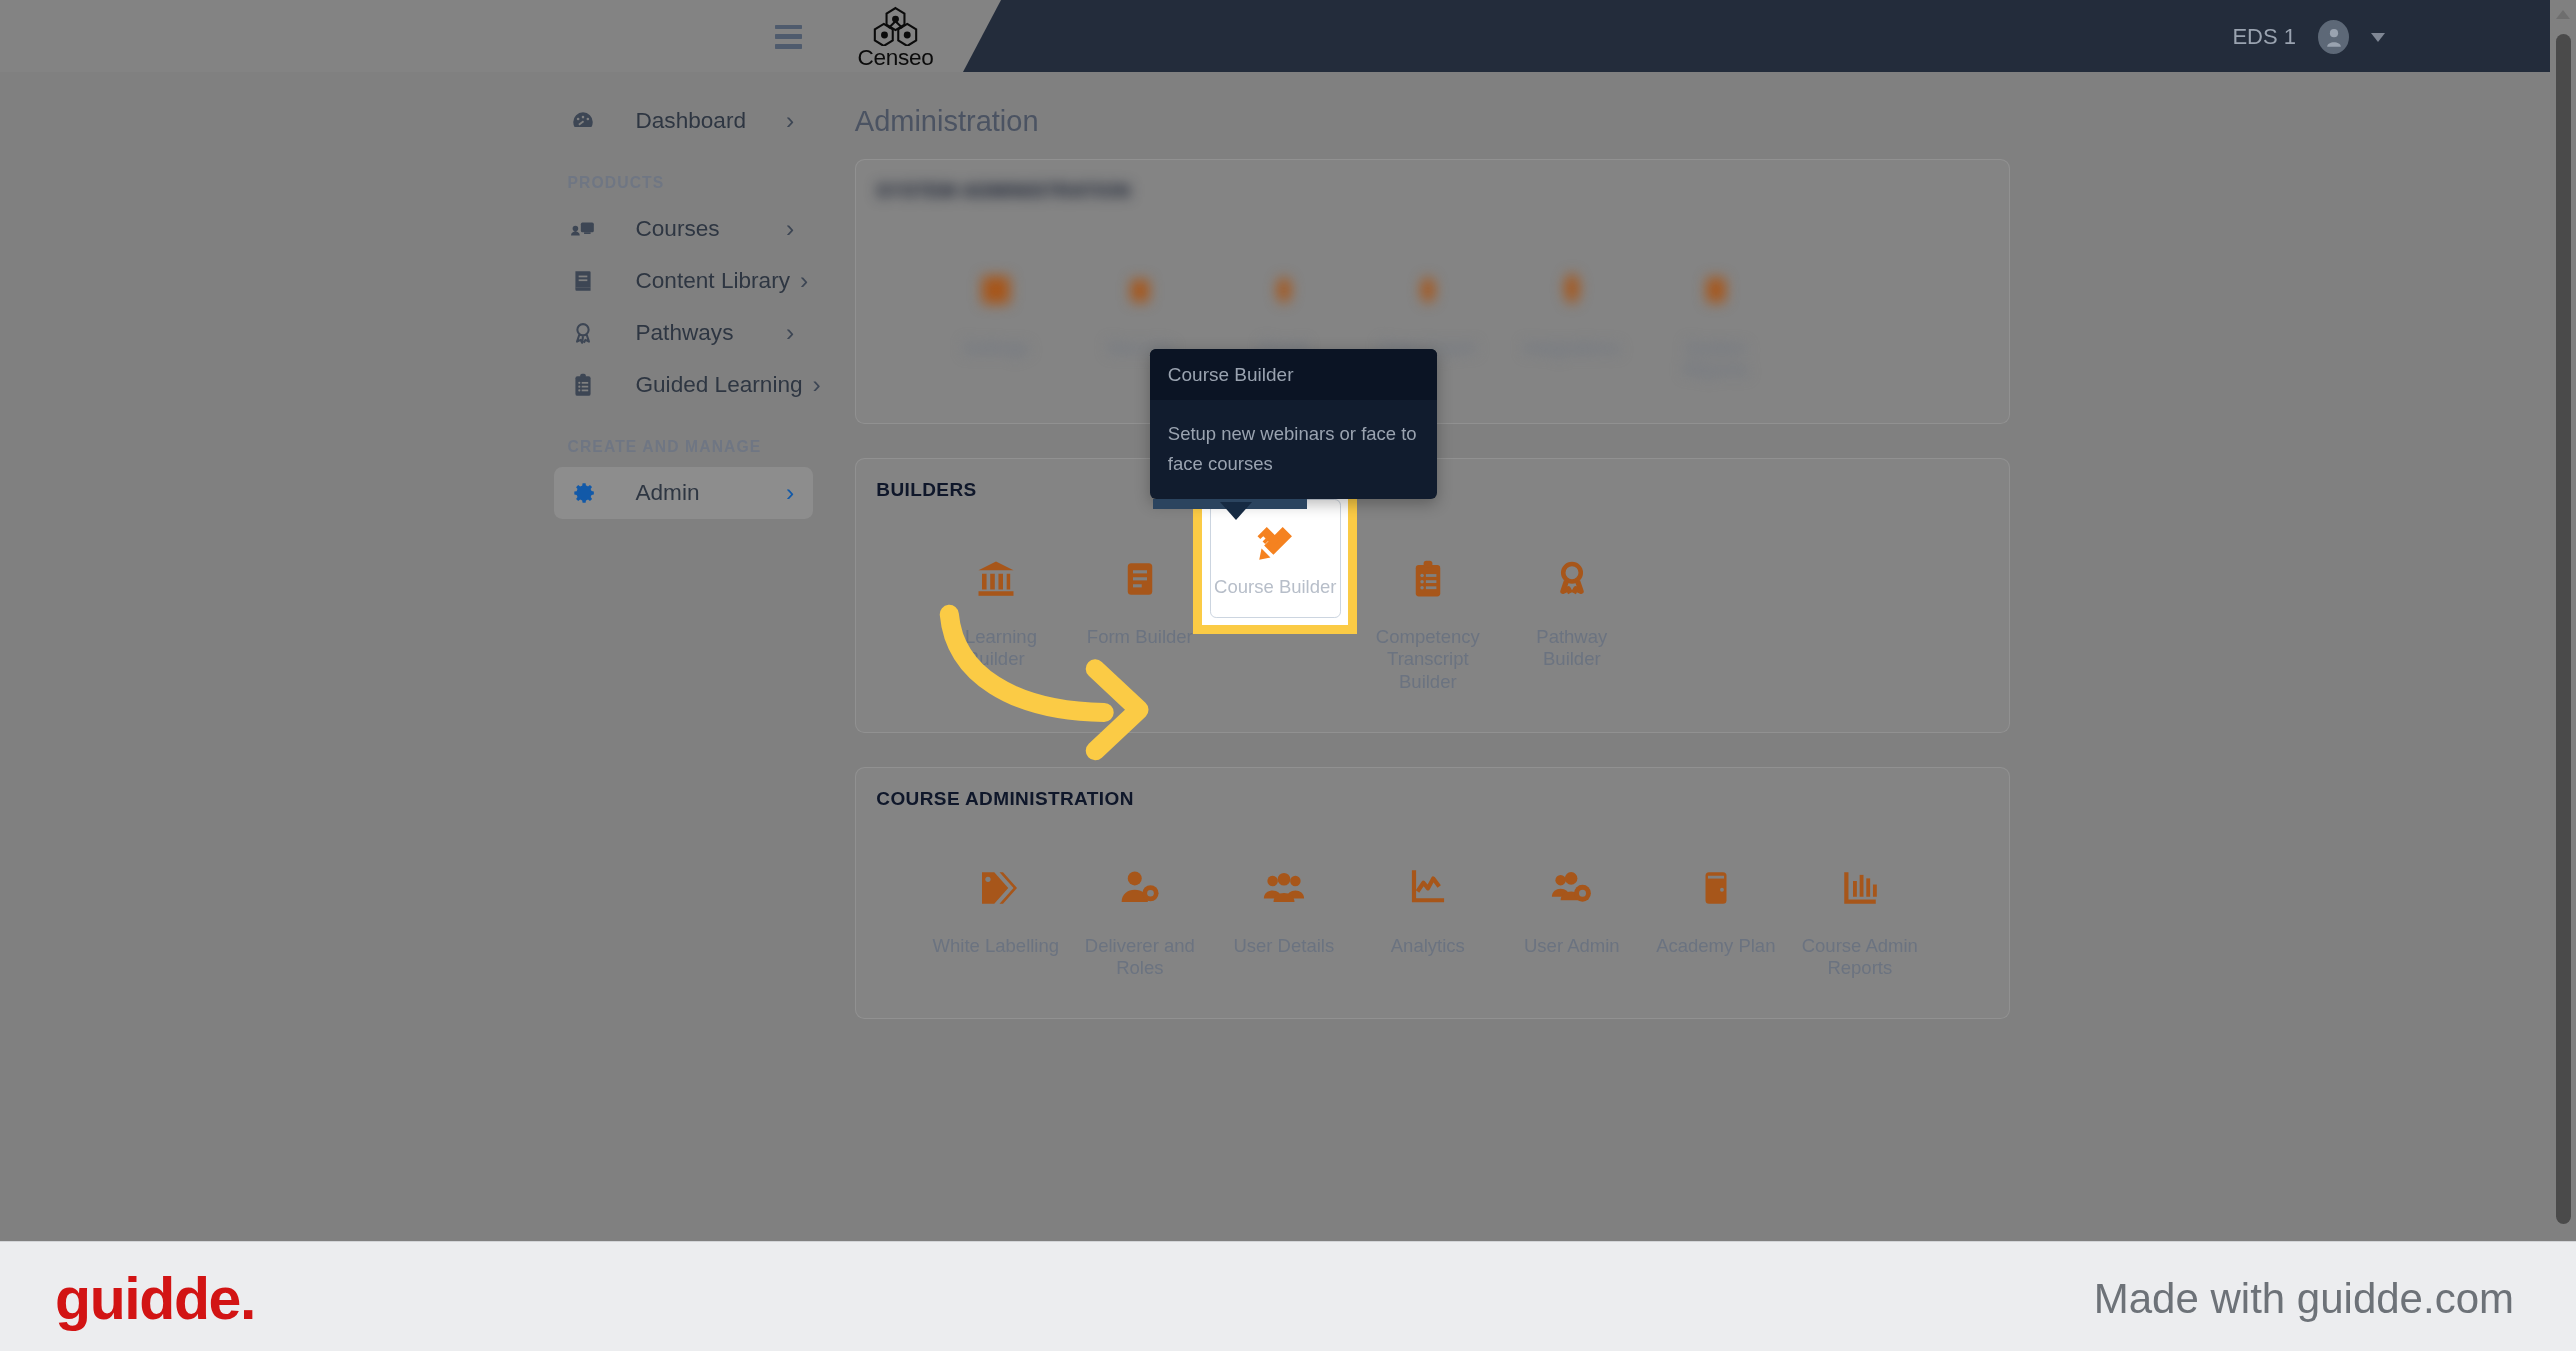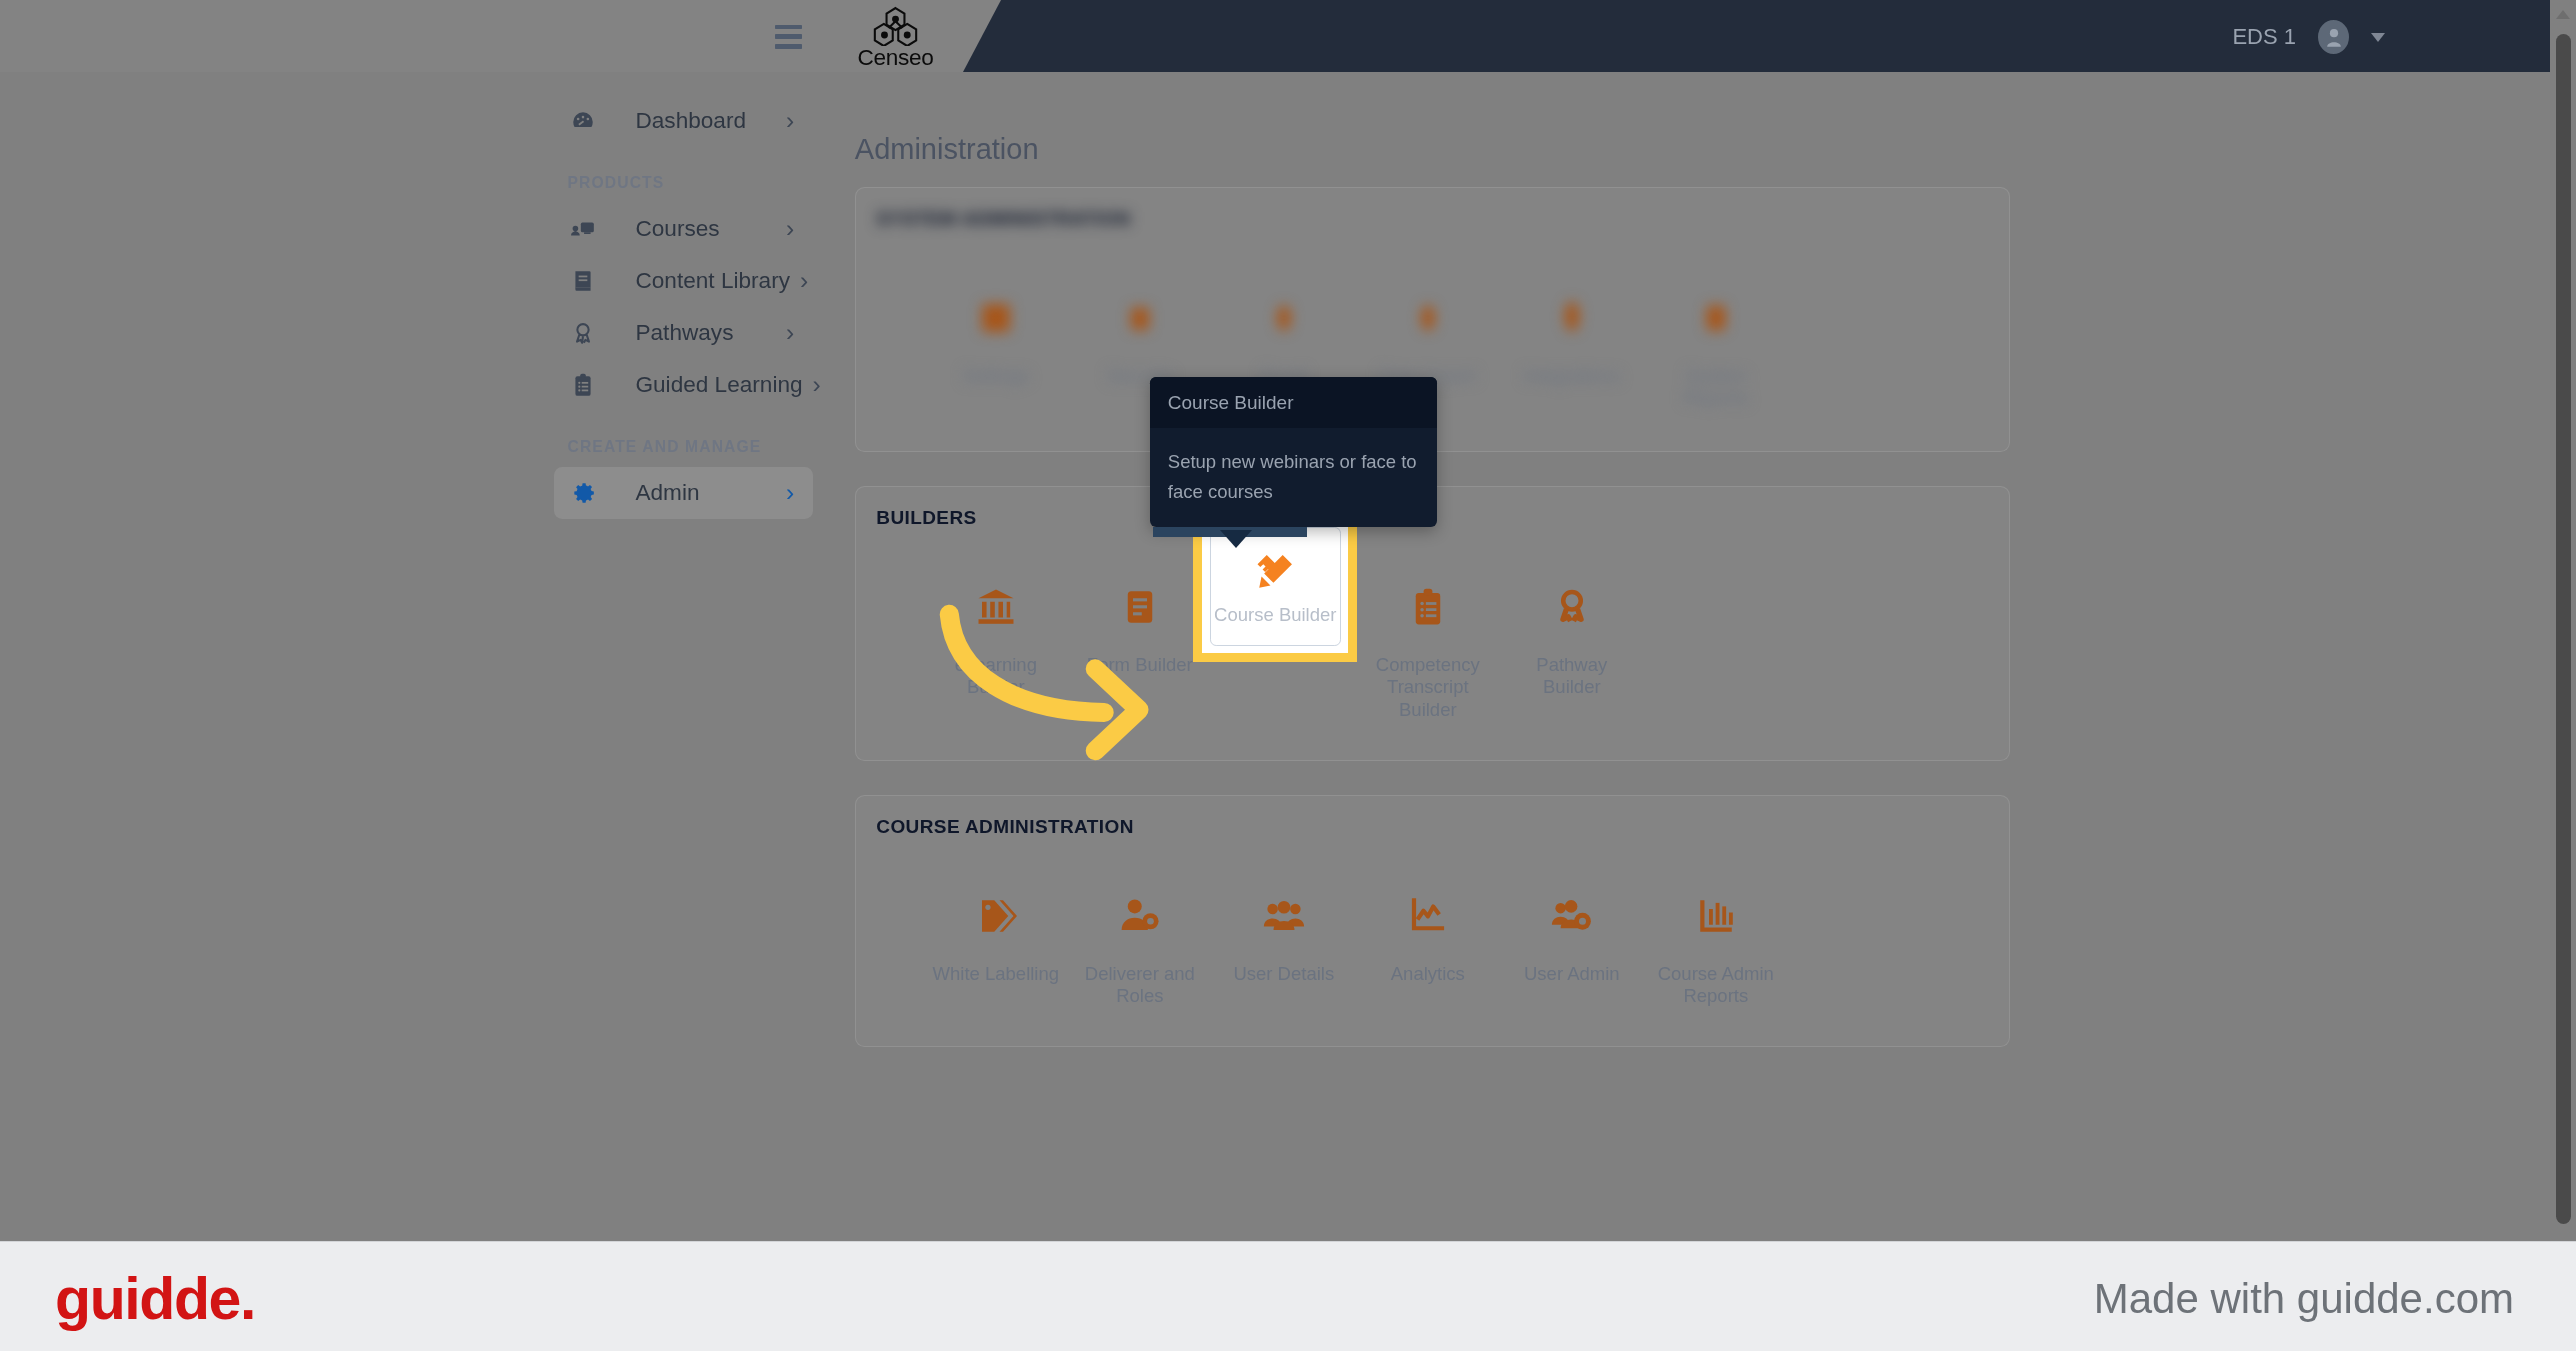--- a/index.html
+++ b/index.html
@@ -95,21 +95,21 @@
   .nav-chevron { color:#3d4654; font-size:24.6px; line-height:1; font-weight:300; }
   .nav-item.active .nav-chevron { color:#1259a8; }
   .nav-section {
     font-size:15.7px; letter-spacing:1.1px; font-weight:700;
     color:#6f7683; padding:27px 0 11px 20.5px;
   }
   .nav-spacer-1 { height:23px; }
 
   
   .main {
-    position:absolute; left:848px; top:72px; width:1709px; height:875px;margin-top:28px;
+    position:absolute; left:848px; top:72px; width:1709px; height:875px;
   }
   .page-title {
     font-size:29px; color:#4b5362; padding:33px 0 20.5px 6.8px; font-weight:400;
   }
   .panel {
     width:1155px; margin:0 0 34px 6.8px;
     background:rgba(255,255,255,0.035);
     border:0.7px solid rgba(255,255,255,0.10);
     border-radius:9.6px;
     position:relative;
@@ -533,20 +533,30 @@
                 <circle cx="11.5" cy="6.5" r="3.6"></circle>
               <path d="M0.5 17c0-3 2.4-4.6 5-4.6s5 1.6 5 4.6z"></path>
               <path d="M5.5 19c0-3.2 2.7-5 6-5s6 1.8 6 5z"></path>
               <circle cx="18" cy="15" r="4.8"></circle>
               <circle cx="18" cy="15" r="2" fill="#808080"></circle>
             </svg>
           </span>
           <span class="tile-label">User Admin</span>
         </div>
 
+        <div class="tile">
+          <span class="tile-icon">
+            <svg width="42" height="42" viewBox="0 0 24 24" fill="currentColor">
+              <rect x="6" y="3" width="12" height="18" rx="2"></rect>
+              <rect x="7.4" y="5" width="9.2" height="1.6" fill="#808080"></rect>
+              <circle cx="15.4" cy="13" r="1.1" fill="#808080"></circle>
+            </svg>
+          </span>
+          <span class="tile-label">Academy Plan</span>
+        </div>
 
         <div class="tile">
           <span class="tile-icon">
             <svg width="42" height="42" viewBox="0 0 24 24" fill="currentColor">
               <path d="M3 3v18h18v-2.4H5.4V3z"></path>
               <rect x="8" y="8" width="2.2" height="9"></rect>
               <rect x="11.8" y="4.5" width="2.2" height="12.5"></rect>
               <rect x="15.6" y="6.5" width="2.2" height="10.5"></rect>
               <rect x="19.4" y="10" width="2.2" height="7"></rect>
             </svg>

